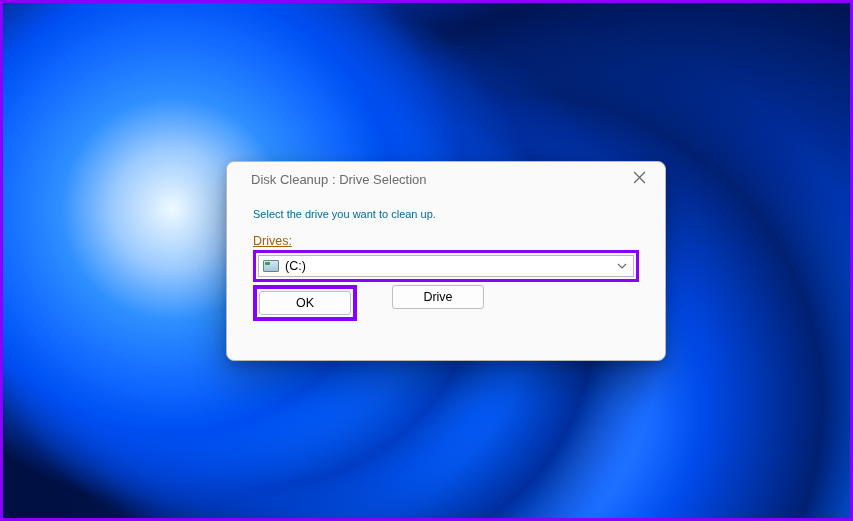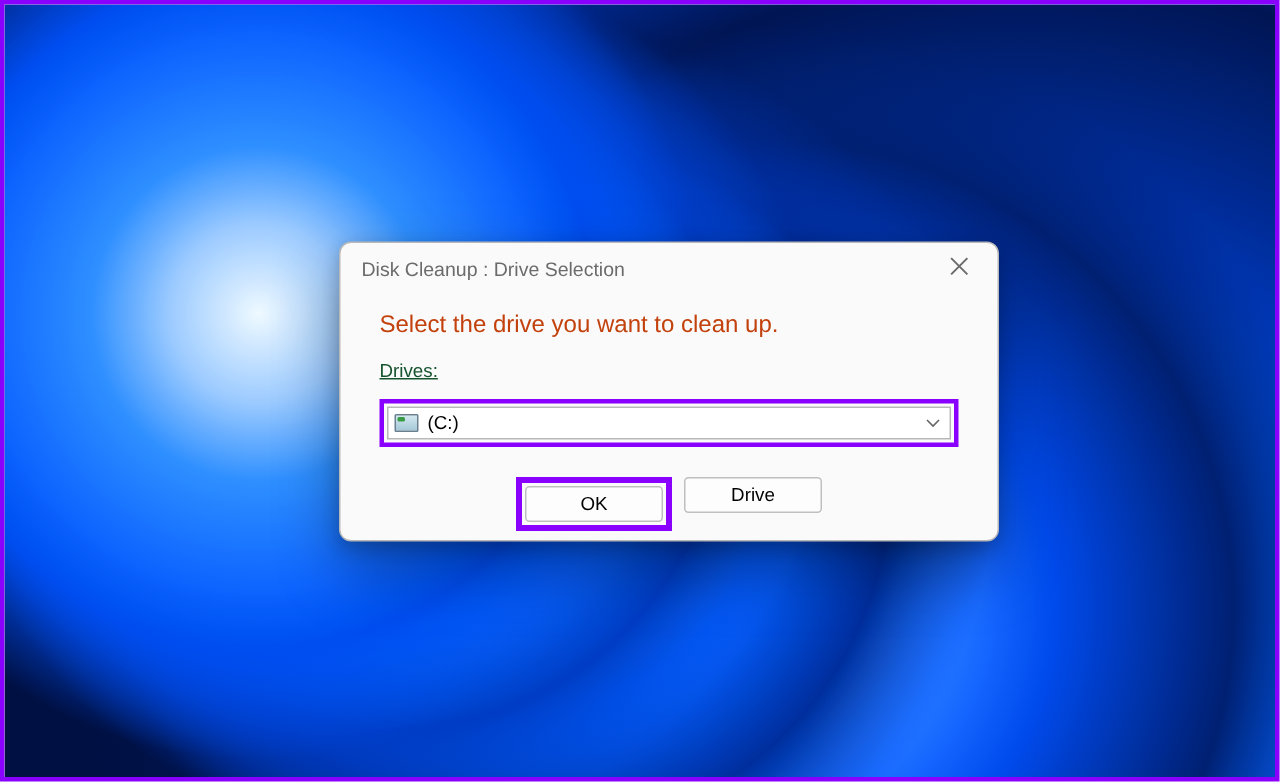--- a/index.html
+++ b/index.html
@@ -34,43 +34,44 @@
       border-radius: 8px;
       box-shadow: 0 18px 42px rgba(0,0,0,0.35), 0 4px 12px rgba(0,0,0,0.2);
     }
     .titlebar {
       height: 34px;
       display: flex;
       align-items: center;
       padding: 0 8px 0 14px;
       color: #6b6b6b;
       font-size: 13px;
+      margin-left: 10px;
     }
     .titlebar .title { flex: 1; }
     .close-btn {
       width: 36px;
       height: 26px;
       display: flex;
       align-items: center;
       justify-content: center;
       color: #6b6b6b;
       cursor: pointer;
     }
     .close-btn svg { width: 13px; height: 13px; }
     .body-area { padding: 6px 26px 0 26px; }
     .instruction {
-      font-size: 16px;
-      color: #c2410c;
+      font-size: 11px;
+      color: #0369a1;
       margin-top: 6px;
       margin-bottom: 14px;
     }
     .drives-label {
       font-size: 12.5px;
-      color: #14532d;
-      margin-bottom: 12px;
+      color: #a16207;
+      margin-bottom: 2px;
       text-decoration: underline;
     }
     .combo-wrap {
       border: 3px solid #8a00ff;
       padding: 2px;
     }
     .combo {
       width: 100%;
       height: 22px;
       background: #fff;
@@ -105,23 +106,22 @@
     }
     .combo-text { flex: 1; }
     .combo-chevron {
       width: 14px;
       display: flex;
       justify-content: center;
     }
     .combo-chevron svg { width: 10px; height: 10px; }
     .button-row {
       display: flex;
-      justify-content: center;
-      gap: 8px;
-      margin-top: 20px;
+      gap: 35px;
+      margin-top: 3px;
     }
     .btn {
       width: 92px;
       height: 24px;
       background: #fdfdfd;
       border: 1px solid #bfbfbf;
       border-radius: 3px;
       font-size: 12.5px;
       display: flex;
       align-items: center;

